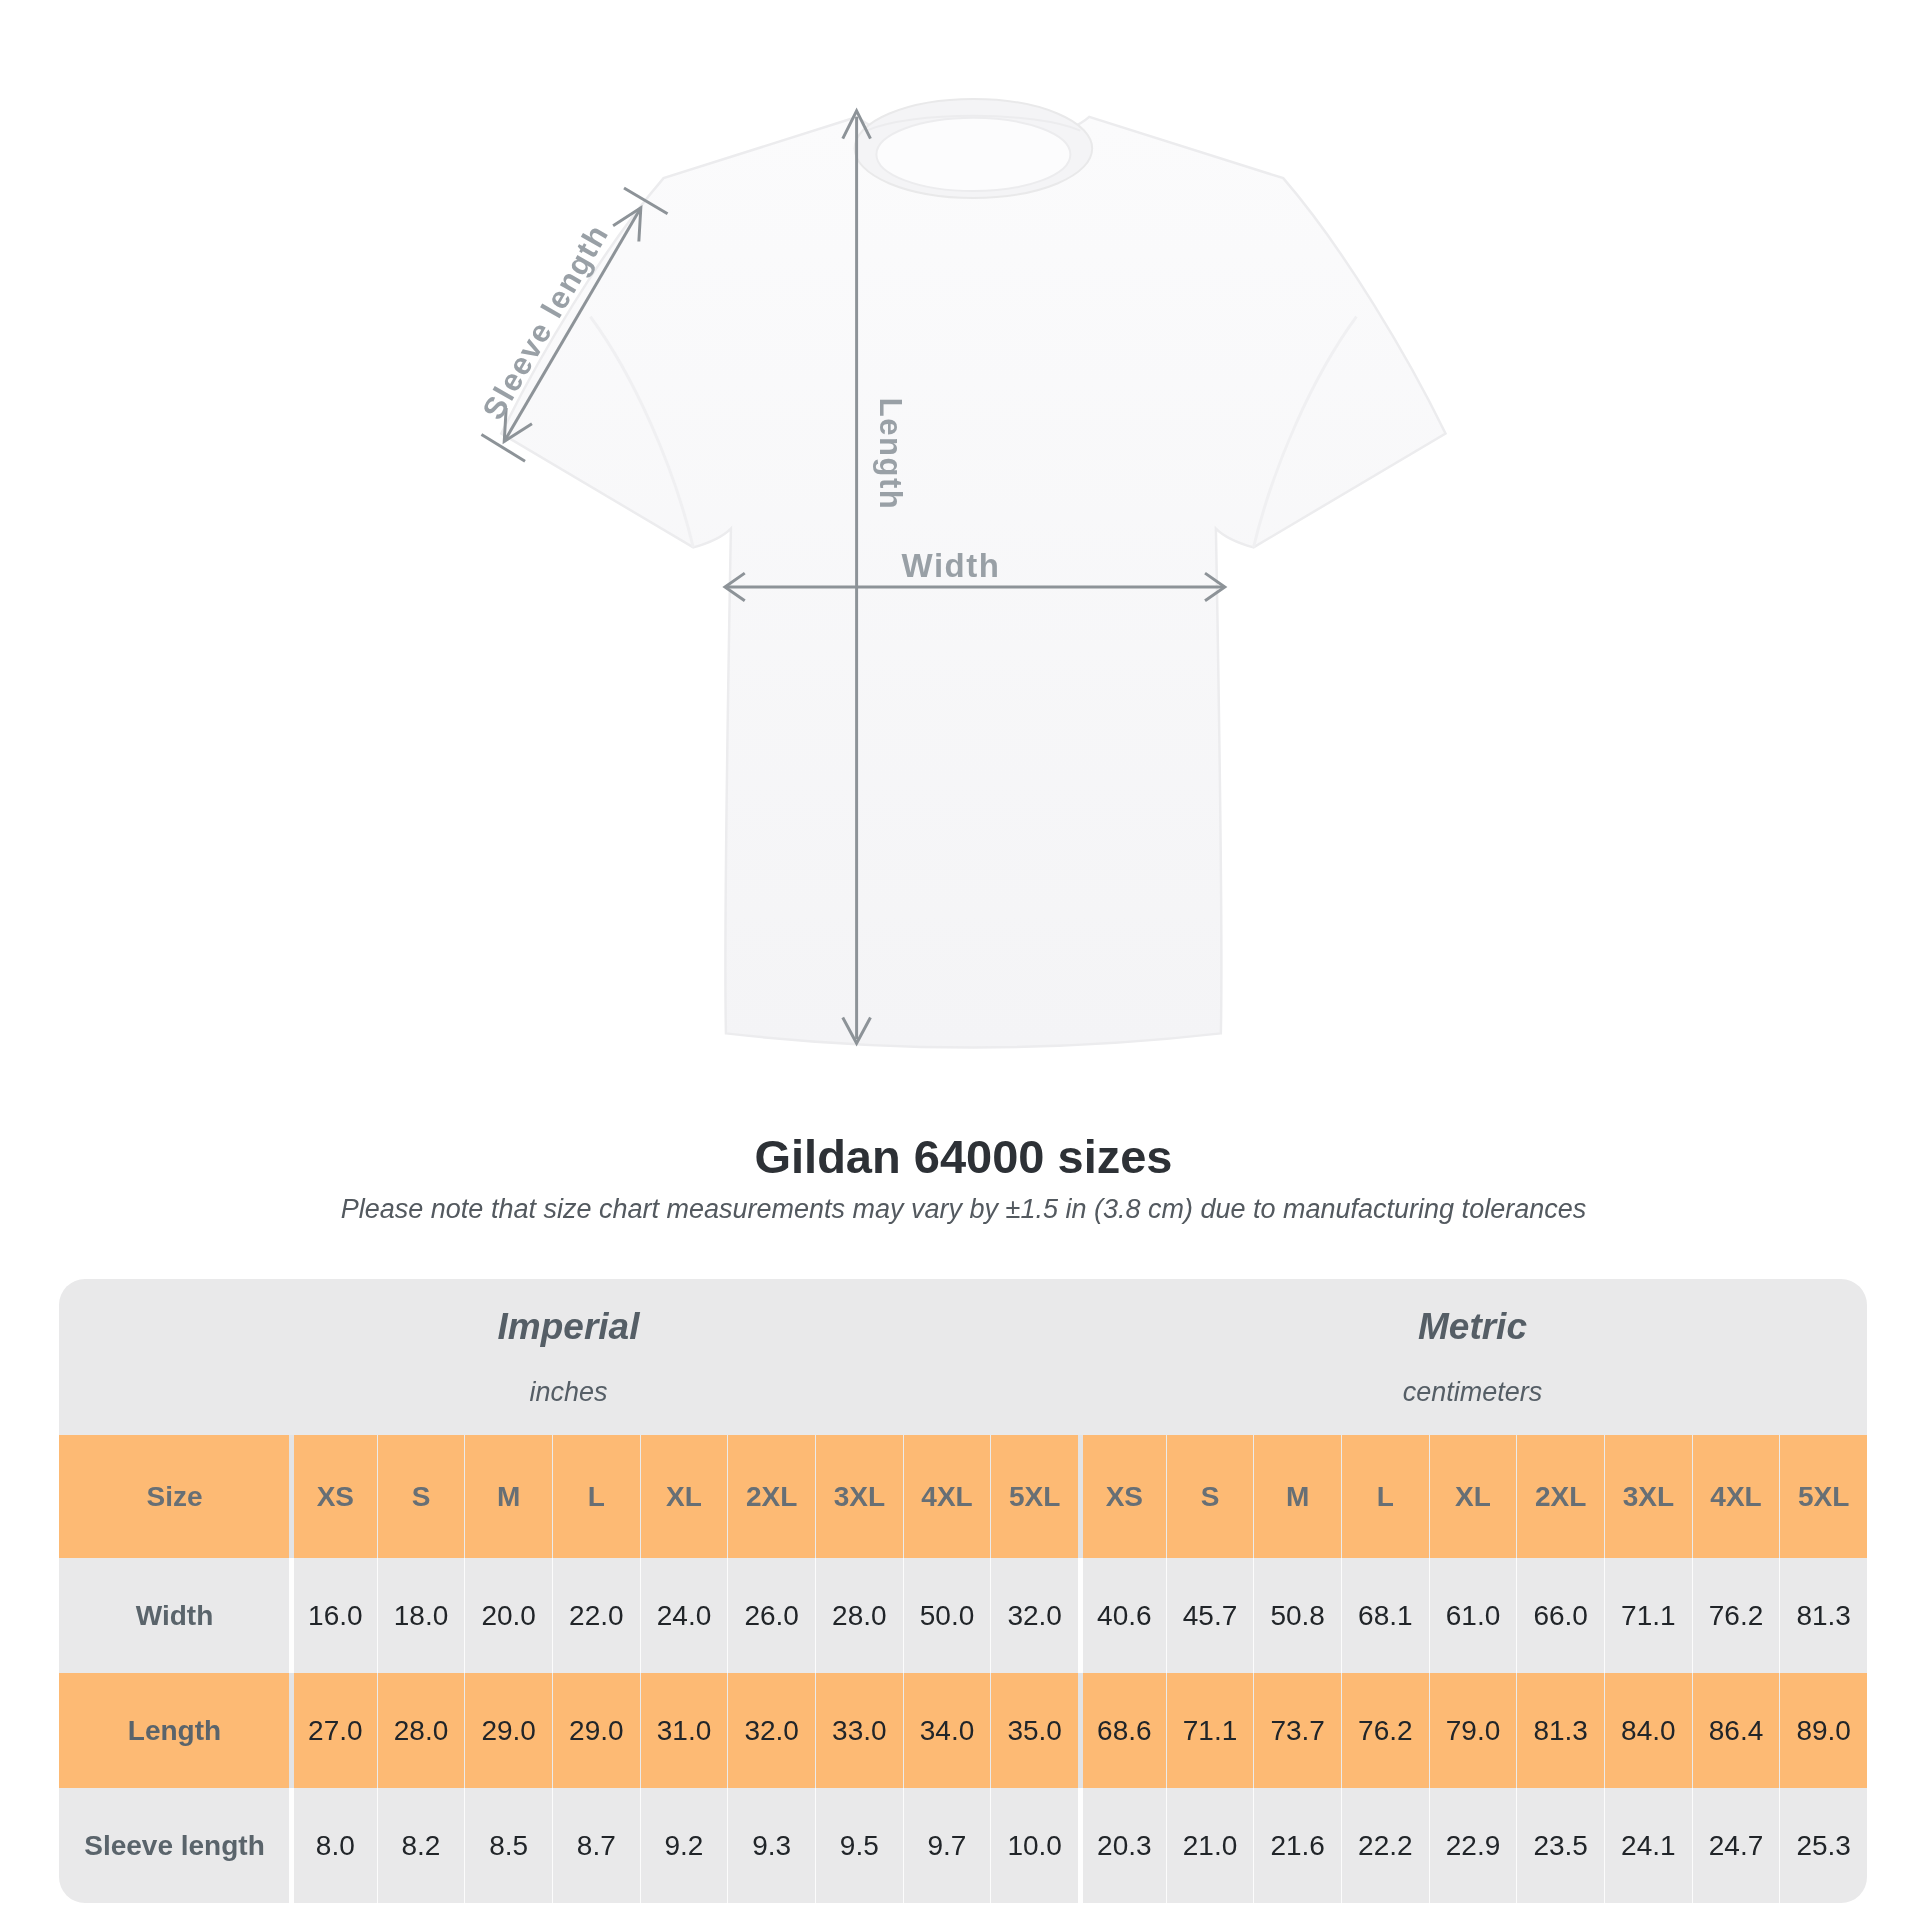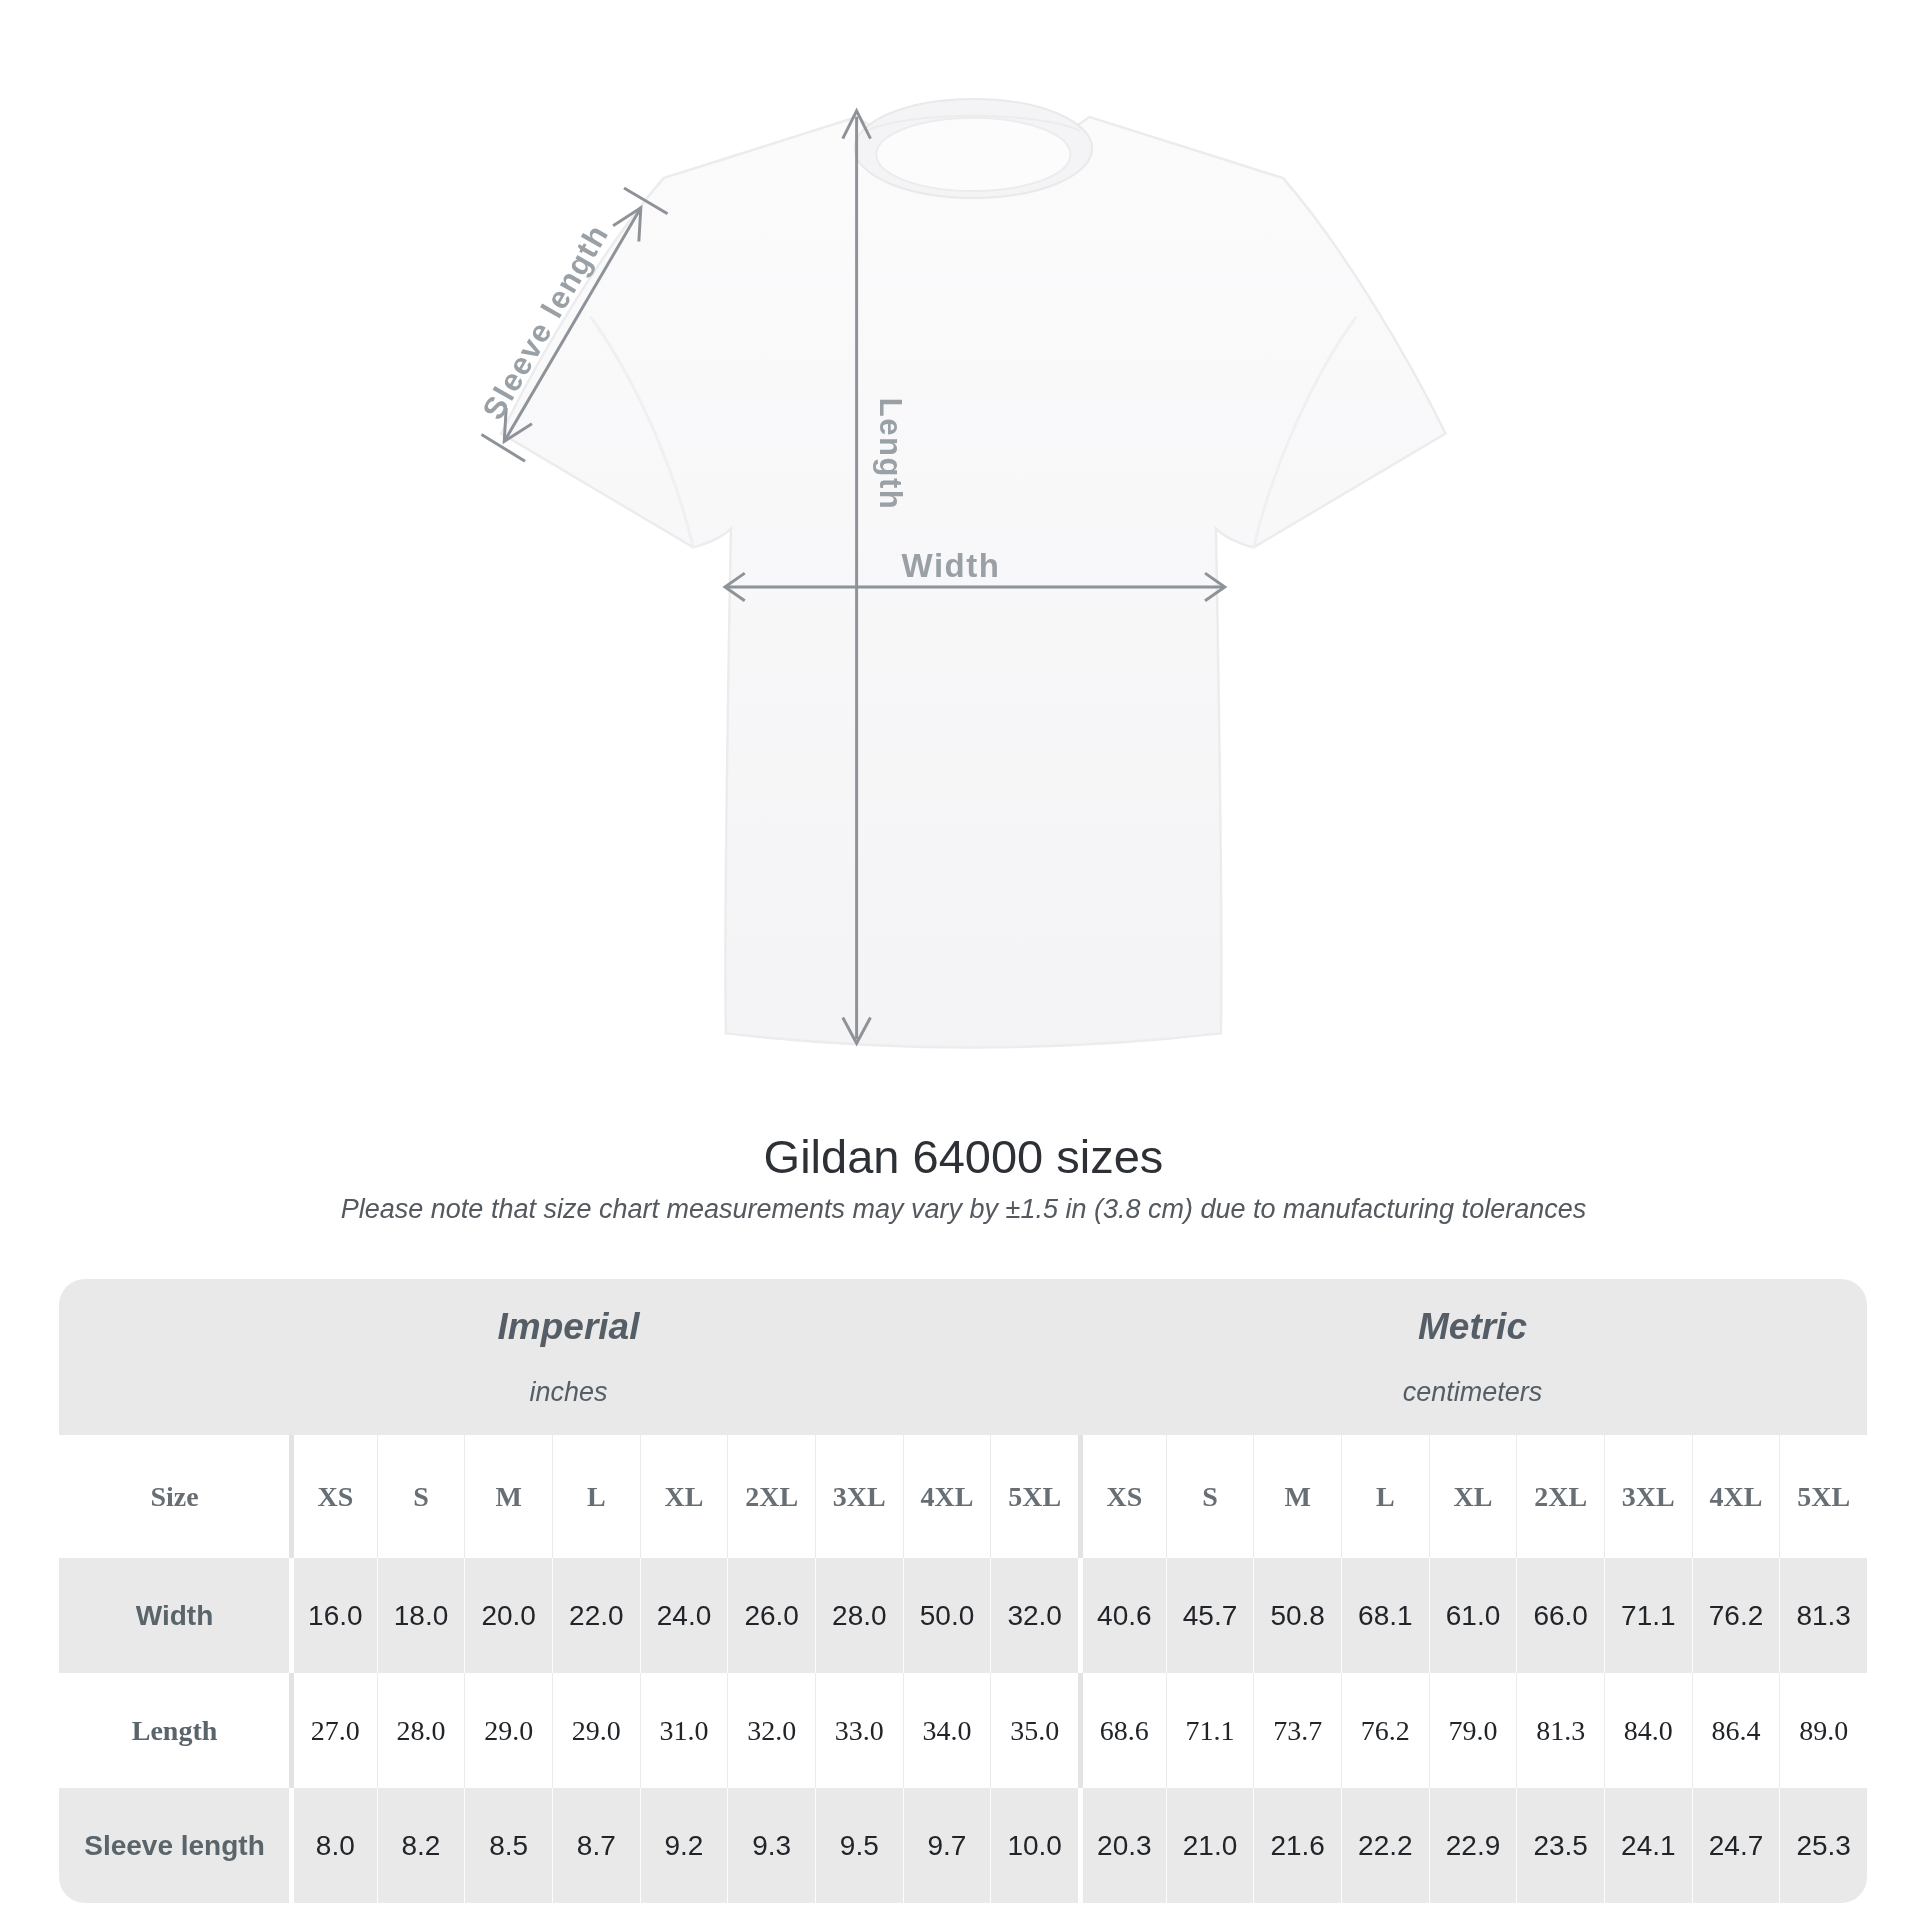--- a/index.html
+++ b/index.html
@@ -15,37 +15,37 @@
     position:absolute;color:#99a0a6;font-weight:bold;letter-spacing:1.5px;
     white-space:nowrap;
   }
   #sleeve-label{left:546px;top:322px;font-size:31px;transform:translate(-50%,-50%) rotate(-60deg);}
   #length-label{left:890px;top:454px;font-size:31px;transform:translate(-50%,-50%) rotate(90deg);}
   #width-label{left:951px;top:566px;font-size:33px;transform:translate(-50%,-50%);}
 
   
   .title{
     position:absolute;left:0;top:1129px;width:1927px;text-align:center;
-    font-size:47px;font-weight:normal;color:#2d3136;
+    font-size:47px;font-weight:bold;color:#2d3136;
   }
   .subtitle{
     position:absolute;left:0;top:1194px;width:1927px;text-align:center;
     font-size:27px;font-style:italic;color:#53595f;
   }
 
   
   .sizetable{
     position:absolute;left:59px;top:1279px;width:1808px;height:624px;
     background:#e9e9ea;border-radius:26px;overflow:hidden;
   }
   .r{display:grid;grid-template-columns:230px repeat(18,1fr);align-items:center;}
   .r-group{height:156px;}
   .r-head{height:123px;}
   .r-data{height:115px;}
-  .r-white{background:#ffffff;font-family:Liberation Serif, serif;}
+  .r-white{background:#fdba74;}
   .c{
     text-align:center;font-size:28px;color:#212529;height:100%;
     display:flex;align-items:center;justify-content:center;
     border-left:1px solid transparent;box-sizing:border-box;
   }
   .ch{font-weight:bold;color:#676f75;}
   .lab{font-weight:bold;color:#5a646b;}
   .r-white .c.b{border-left-color:#ebebeb;}
   .r-gray  .c.b{border-left-color:rgba(255,255,255,.85);text-align:right;}
   .c.bt{border-left-width:5px;}

